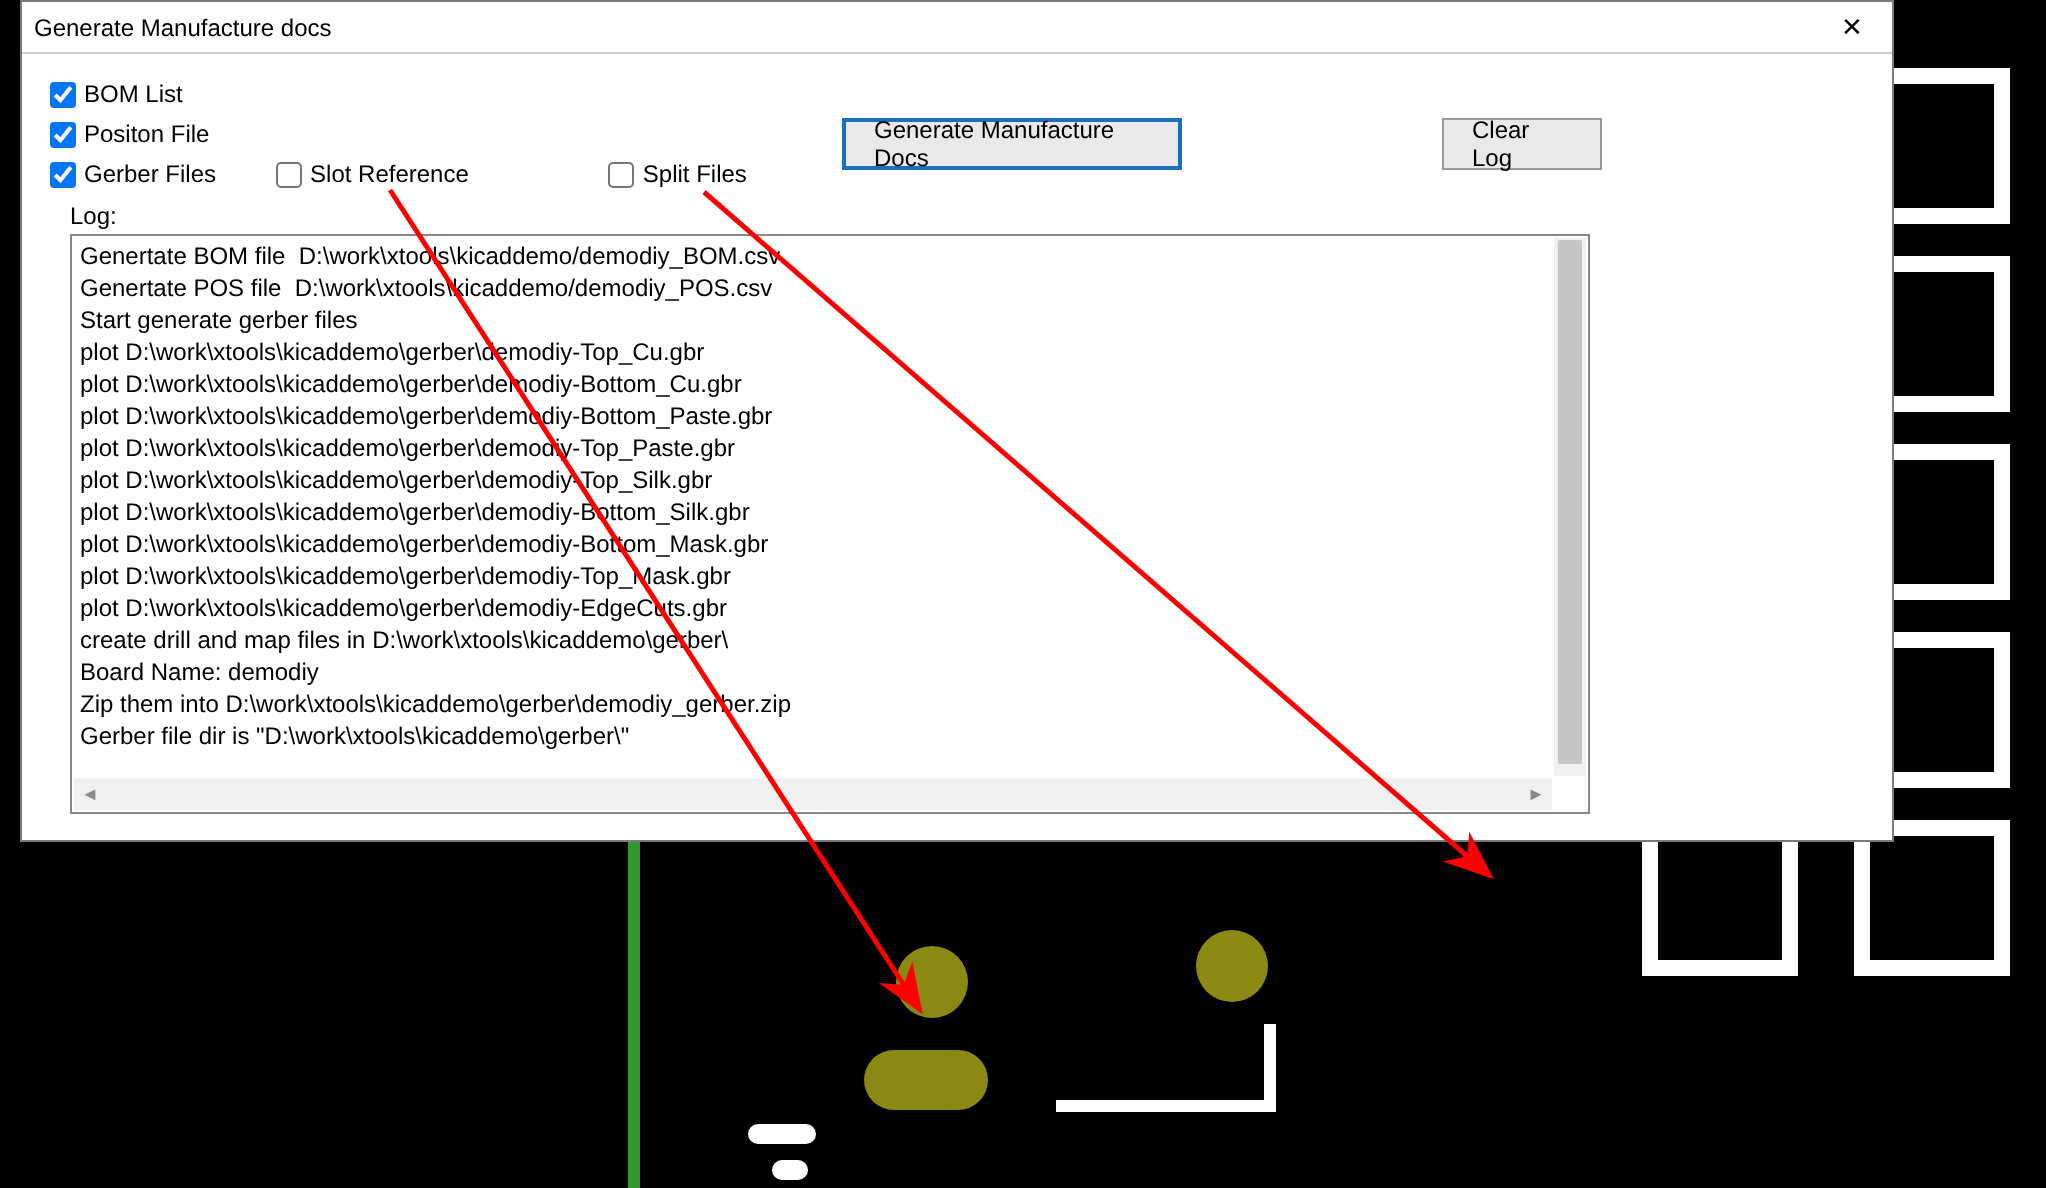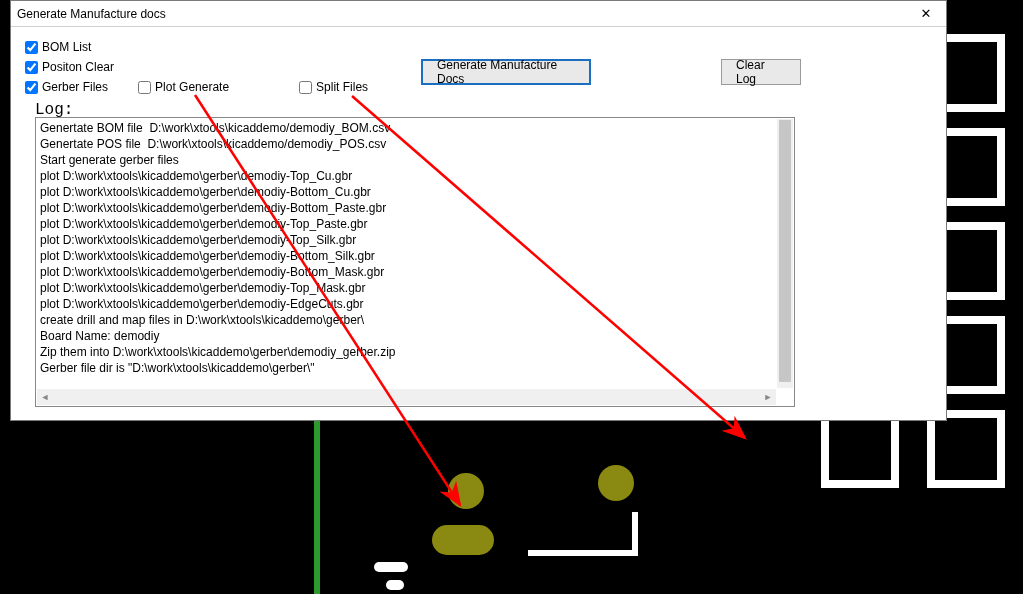--- a/index.html
+++ b/index.html
@@ -141,22 +141,21 @@
   .btn.primary {
     border: 2px solid #1a6fbf;
     background: #e9e9e9;
   }
   .btn.gen { left: 410px; top: 58px; width: 170px; height: 26px; }
   .btn.clr { left: 710px; top: 58px; width: 80px; height: 26px; }
   .loglabel {
     position: absolute;
     left: 24px;
     top: 100px;
-    font-size: 16px;
-    font-family: Liberation Mono, monospace;
+    font-size: 12px;
   }
   .logbox {
     position: absolute;
     left: 24px;
     top: 116px;
     width: 760px;
     height: 290px;
     border: 1px solid #888;
     background: #fff;
     box-sizing: border-box;
@@ -261,31 +260,31 @@
   <div class="opts">
     <div class="opts-row">
       <label class="chk">
         <input type="checkbox" checked="" style="">
         <span>BOM List</span>
       </label>
     </div>
     <div class="opts-row">
       <label class="chk">
         <input type="checkbox" checked="" style="">
-        <span>Positon Clear</span>
+        <span>Positon File</span>
       </label>
     </div>
     <div class="opts-row">
       <label class="chk">
         <input type="checkbox" checked="" style="">
         <span>Gerber Files</span>
       </label>
       <label class="chk">
         <input type="checkbox" style="">
-        <span>Plot Generate</span>
+        <span>Slot Reference</span>
       </label>
       <label class="chk" style="margin-left:40px;">
         <input type="checkbox" style="">
         <span>Split Files</span>
       </label>
     </div>
   </div>
 
   <div class="btn primary gen">
     <span>Generate Manufacture Docs</span>

